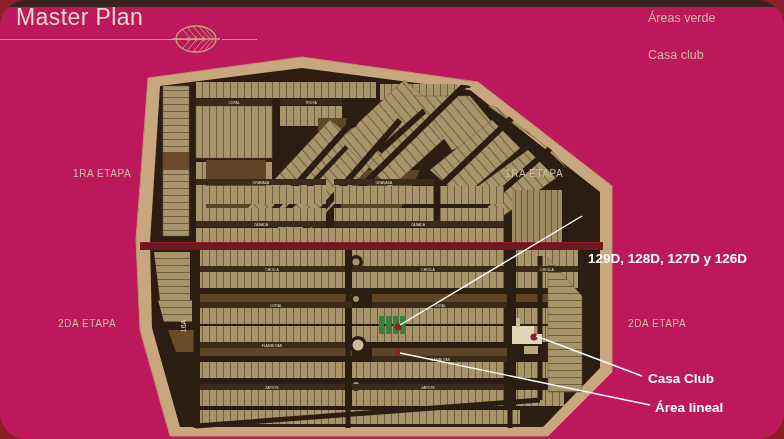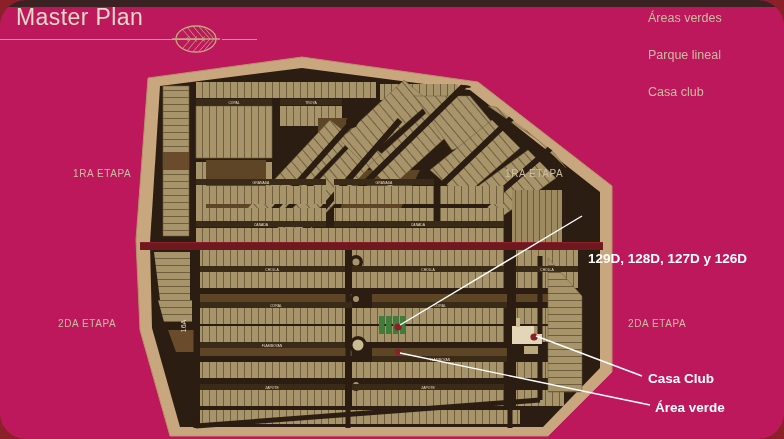--- a/index.html
+++ b/index.html
@@ -296,27 +296,26 @@
     <g stroke="#c3a77e" stroke-width=".8">
       <path d="M18,20 l3,-2.5 M18,20 l3,2.5" fill="none"></path>
       <path d="M26,20 l3,-2.5 M26,20 l3,2.5" fill="none"></path>
       <path d="M34,20 l3,-2.5 M34,20 l3,2.5" fill="none"></path>
     </g>
   </svg>
 
   <div class="title">Master Plan</div>
 
   <div class="legend">
-    <div class="li">Áreas verdes</div>
-    <div class="li">Parque lineal</div>
+    <div class="li">Áreas verde</div>
     <div class="li">Casa club</div>
   </div>
 
   <div class="etapa e1l">1RA ETAPA</div>
   <div class="etapa e1r">1RA ETAPA</div>
   <div class="etapa e2l">2DA ETAPA</div>
   <div class="etapa e2r">2DA ETAPA</div>
 
   <div class="callout c1">129D, 128D, 127D y 126D</div>
   <div class="callout c2">Casa Club</div>
-  <div class="callout c3">Área verde</div>
+  <div class="callout c3">Área lineal</div>
 
 </div>
 
 </body></html>

